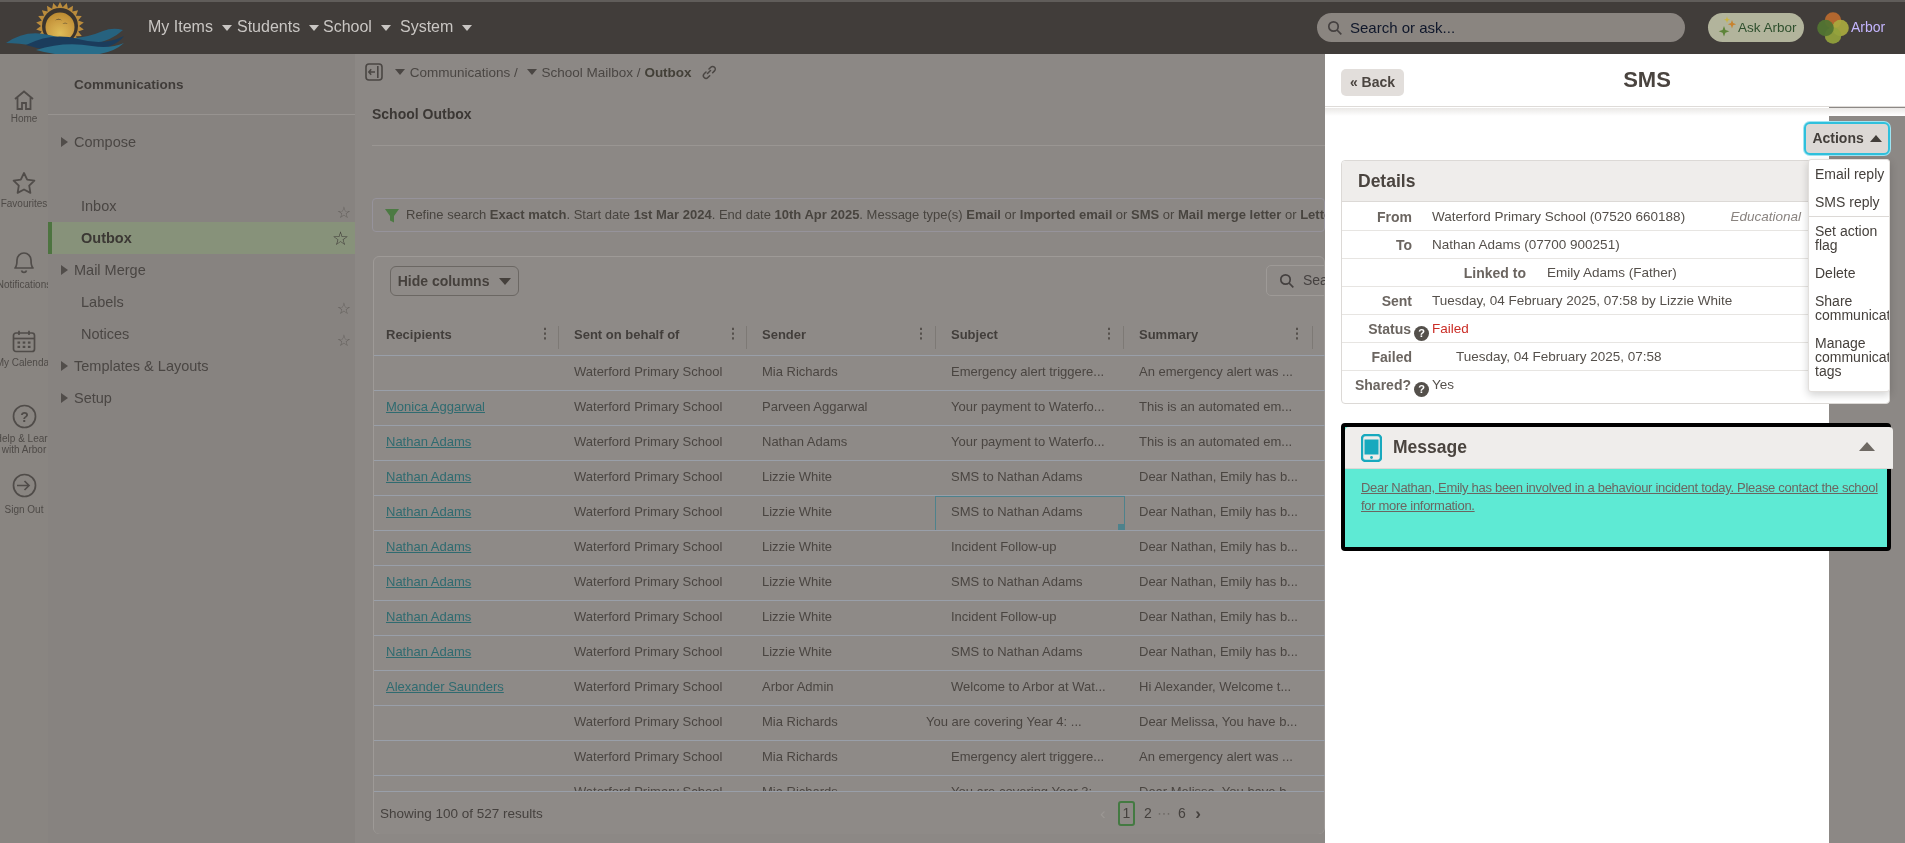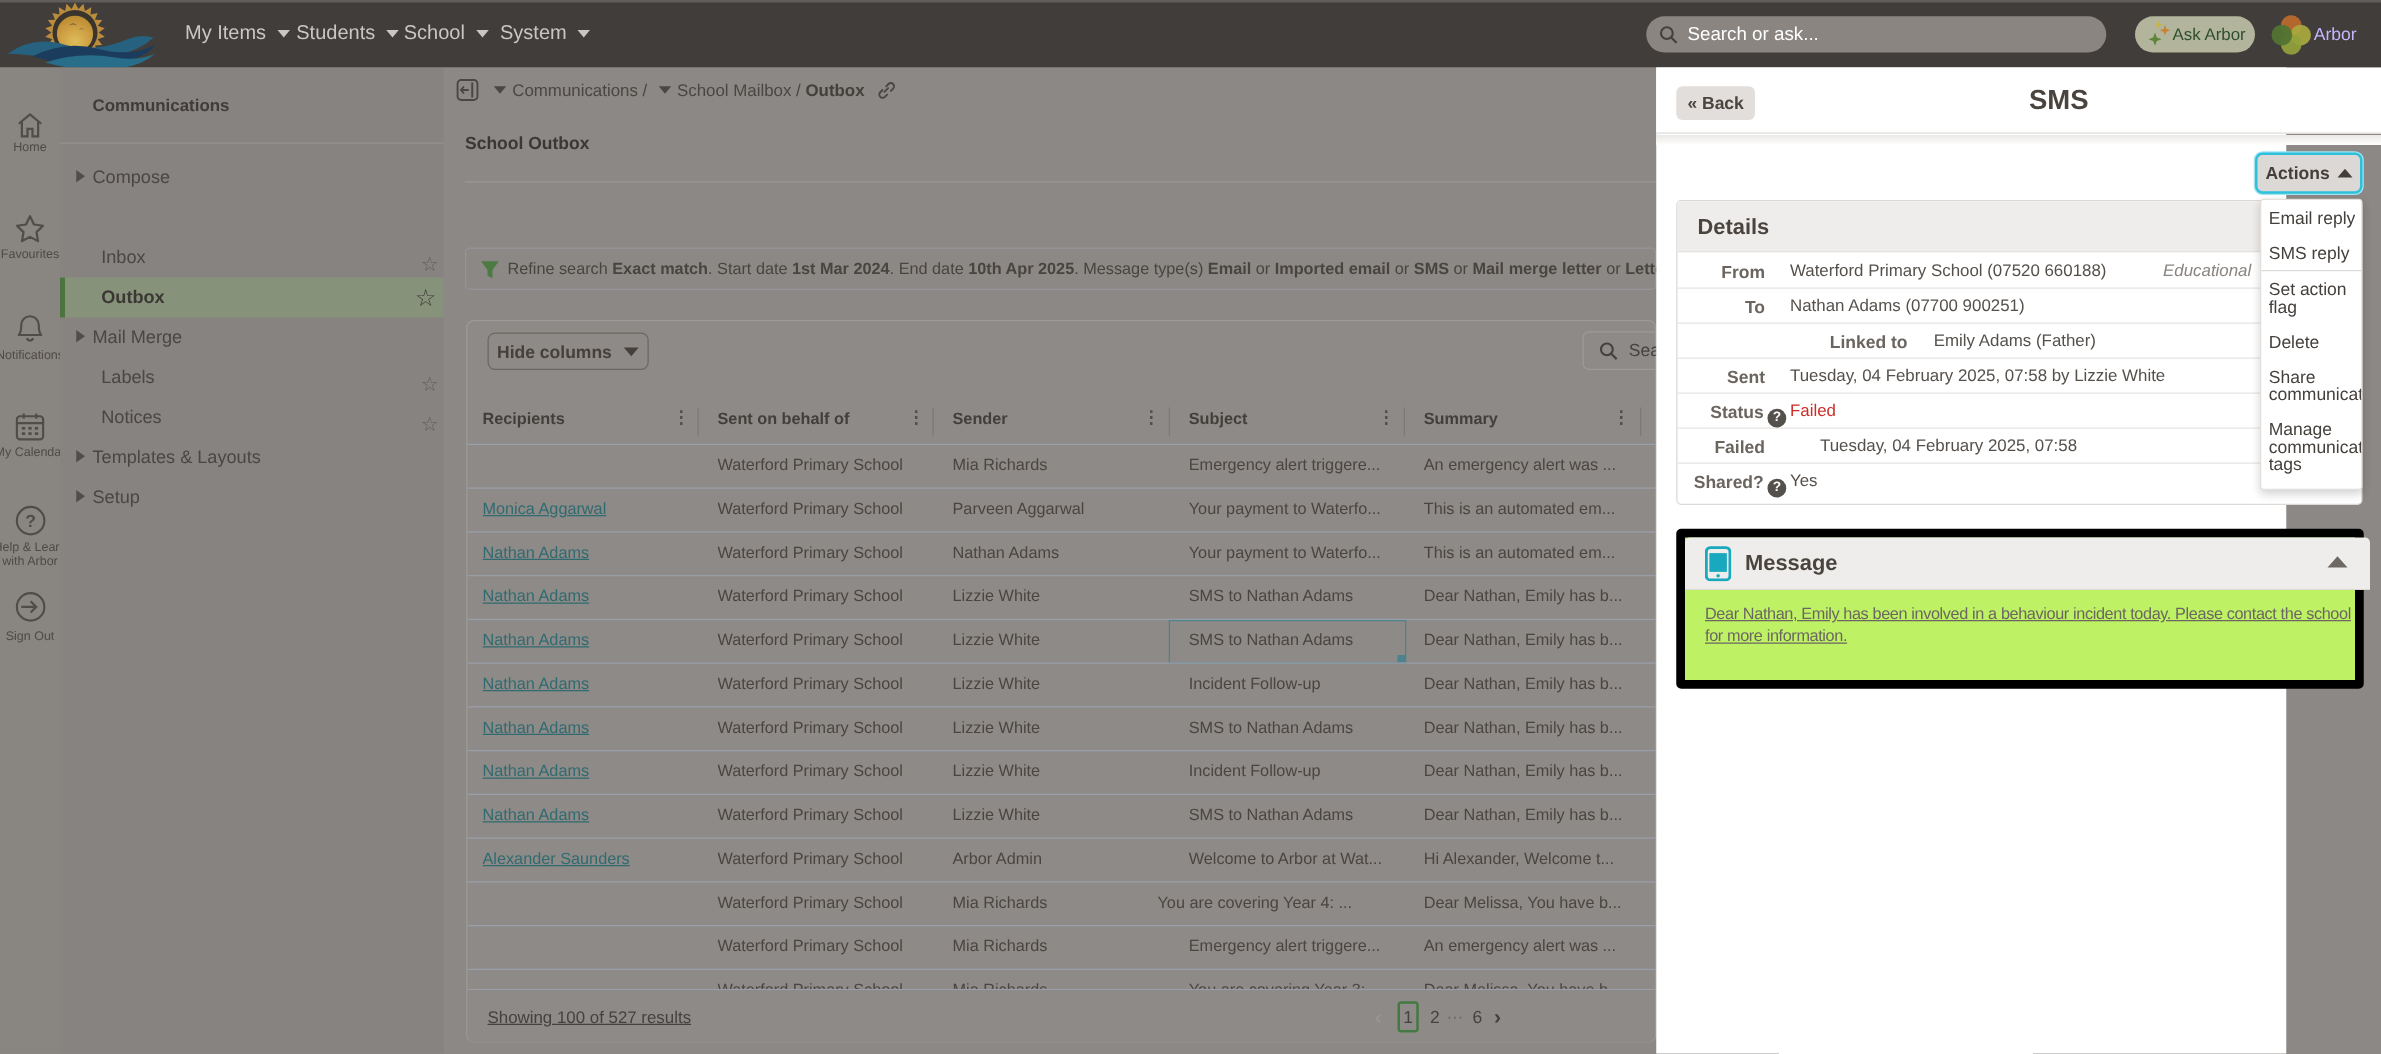--- a/index.html
+++ b/index.html
@@ -5,21 +5,21 @@
 * { margin:0; padding:0; box-sizing:border-box; }
 html,body { width:1905px; height:843px; overflow:hidden; }
 body { font-family:"Liberation Sans", sans-serif; position:relative; background:#8c8885; }
 .abs { position:absolute; }
 
 
 #navbar { position:absolute; left:0; top:0; width:1905px; height:54px; background:#413d3a; }
 #navbar .menu { position:absolute; top:0; height:54px; line-height:54px; color:#c9c6c3; font-size:16px; }
 #navbar .menu .car { display:inline-block; width:0; height:0; border-left:5px solid transparent; border-right:5px solid transparent; border-top:6px solid #c9c6c3; margin-left:9px; vertical-align:middle; }
 #searchbar { position:absolute; left:1317px; top:13px; width:368px; height:29px; background:#8a8580; border-radius:15px; }
-#searchbar .ph { position:absolute; left:33px; top:6px; font-size:15px; color:#ffffff; }
+#searchbar .ph { position:absolute; left:33px; top:6px; font-size:15px; color:#0f172a; }
 #askarbor { position:absolute; left:1708px; top:13px; width:96px; height:29px; background:#b2b49c; border-radius:15px; color:#2e4f2d; font-size:13.5px; line-height:29px; text-align:left; padding-left:30px; }
 #navuser { position:absolute; left:1851px; top:0; height:54px; line-height:54px; color:#c4b5fd; font-size:14px; }
 
 
 #rail { position:absolute; left:0; top:54px; width:48px; height:789px; background:#898581; }
 #rail .lbl { position:absolute; width:100px; left:-26px; text-align:center; font-size:10px; color:#4e4a47; }
 
 
 #sidebar { position:absolute; left:48px; top:54px; width:307px; height:789px; background:#878380; }
 #sidebar h2 { position:absolute; left:26px; top:23px; font-size:13.5px; color:#403c39; font-weight:bold; }
@@ -47,40 +47,40 @@
 
 #ttable { position:absolute; left:0px; top:63px; width:952px; }
 .trow { position:absolute; left:0; width:952px; height:35px; border-top:1px solid #999fa9; font-size:13px; color:#4a4541; }
 .trow .c { position:absolute; top:0; height:35px; line-height:32px; white-space:nowrap; overflow:hidden; }
 .thead { position:absolute; left:0; top:0; width:952px; height:35px; font-weight:bold; font-size:13px; color:#423e3b; }
 .thead .c { position:absolute; top:0; height:35px; line-height:30px; }
 .thead .sep { position:absolute; top:6px; width:1px; height:23px; background:#7d7975; }
 .kebab { position:absolute; top:10px; width:3px; height:18px; color:#55504c; font-size:14px; line-height:6px; letter-spacing:0; }
 a.rlink { color:#2f6b70; text-decoration:underline; }
 #tfoot { position:absolute; left:0px; top:534px; width:950px; height:43px; border-top:1px solid #999fa9; background:#8e8a87; border-radius:0 0 6px 6px; font-size:13.5px; color:#45413e; }
-#tfoot .res { position:absolute; left:16px; top:0; line-height:43px;text-decoration:underline; }
+#tfoot .res { position:absolute; left:6px; top:0; line-height:43px; }
 #tfoot .pg { position:absolute; top:0; line-height:43px; text-align:center; }
 
 
 #panel { position:absolute; left:1325px; top:54px; width:504px; height:789px; background:#ffffff; }
 #phead { position:absolute; left:0; top:0; width:580px; height:53px; background:#ffffff; border-bottom:1px solid #dedbd8; }
 #pheadshadow { position:absolute; left:0; top:54px; width:580px; height:8px; background:linear-gradient(#eae8e6, #ffffff); }
 #backbtn { position:absolute; left:16px; top:15px; width:63px; height:27px; background:#e2dedb; border-radius:5px; font-size:14px; font-weight:bold; color:#4b4540; text-align:center; line-height:27px; }
 #ptitle { position:absolute; left:0; top:13px; width:644px; text-align:center; font-size:22px; font-weight:bold; color:#4a443f; }
 #actionsbtn { position:absolute; left:479px; top:68px; width:86px; height:33px; background:#dcd8d5; border:2px solid #2fc0dc; box-shadow:0 0 0 1px #9fe4f2; border-radius:6px; font-size:14px; font-weight:bold; color:#433e3a; text-align:center; line-height:29px; }
 
 #details { position:absolute; left:16px; top:106px; width:549px; height:244px; background:#fff; border:1px solid #dcd9d6; border-radius:4px; }
 #details .hd { position:absolute; left:0; top:0; width:547px; height:41px; background:#efedeb; border-bottom:1px solid #dcd9d6; border-radius:4px 4px 0 0; }
 #details .hd span { position:absolute; left:16px; top:10px; font-size:17.5px; font-weight:bold; color:#4a443f; }
 .drow { position:absolute; left:0; width:547px; height:28px; border-bottom:1px solid #e7e5e2; font-size:13.5px; }
 .drow .lab { position:absolute; left:0; top:0; width:70px; text-align:right; font-weight:bold; color:#6b6560; line-height:28px; white-space:nowrap; font-size:14px; }
 .drow .val { position:absolute; left:90px; top:0; line-height:28px; color:#55504b; }
 .qm { display:inline-block; width:15px; height:15px; background:#54504b; color:#fff; border-radius:50%; font-size:11px; font-weight:bold; text-align:center; line-height:15px; vertical-align:-3px; margin-left:3px; }
 
-#message { position:absolute; left:16px; top:369px; width:550px; height:128px; background:#bef264; border:7px solid #000000; border-radius:4px; }
+#message { position:absolute; left:16px; top:369px; width:550px; height:128px; background:#5eead4; border:4px solid #000000; border-radius:4px; }
 #message .hd { position:absolute; left:0; top:0; width:548px; height:42px; background:#efedeb; border-bottom:1px solid #dcd9d6; border-radius:4px 4px 0 0; }
 #message .hd .t { position:absolute; left:48px; top:10px; font-size:17.5px; font-weight:bold; color:#4a443f; }
 #message .body { position:absolute; left:16px; top:52px; width:532px; font-size:13px; letter-spacing:-0.3px; line-height:18px; color:#6b6661; overflow:hidden; }
 
 #ddmenu { position:absolute; left:483px; top:105px; width:82px; background:#ffffff; border:1px solid #e2dfdc; border-radius:3px; box-shadow:0 3px 8px rgba(0,0,0,0.18); overflow:hidden; padding-bottom:6px; }
 #ddmenu .it { padding:7px 0 7px 6px; font-size:14px; line-height:14px; color:#45403c; white-space:nowrap; }
 #ddmenu .it.wrap { white-space:normal; }
 #ddmenu .sep { height:1px; background:#dcd9d6; margin:0; }
 </style>
 </head>

